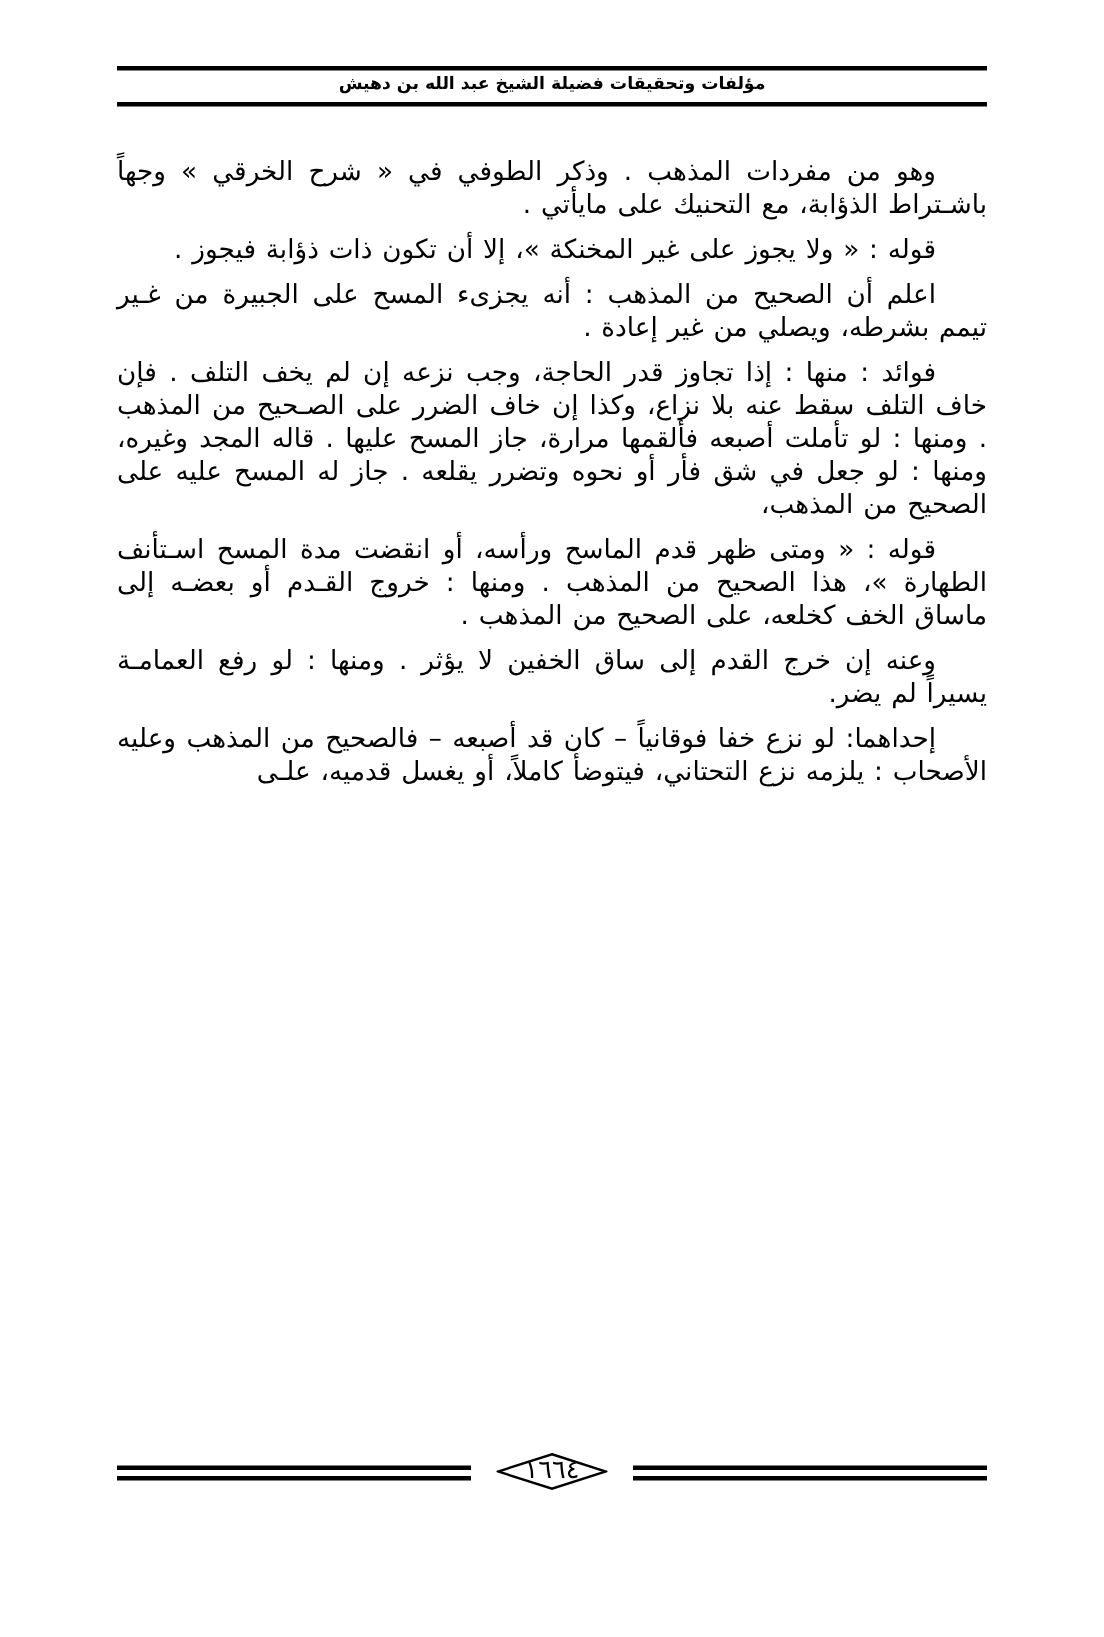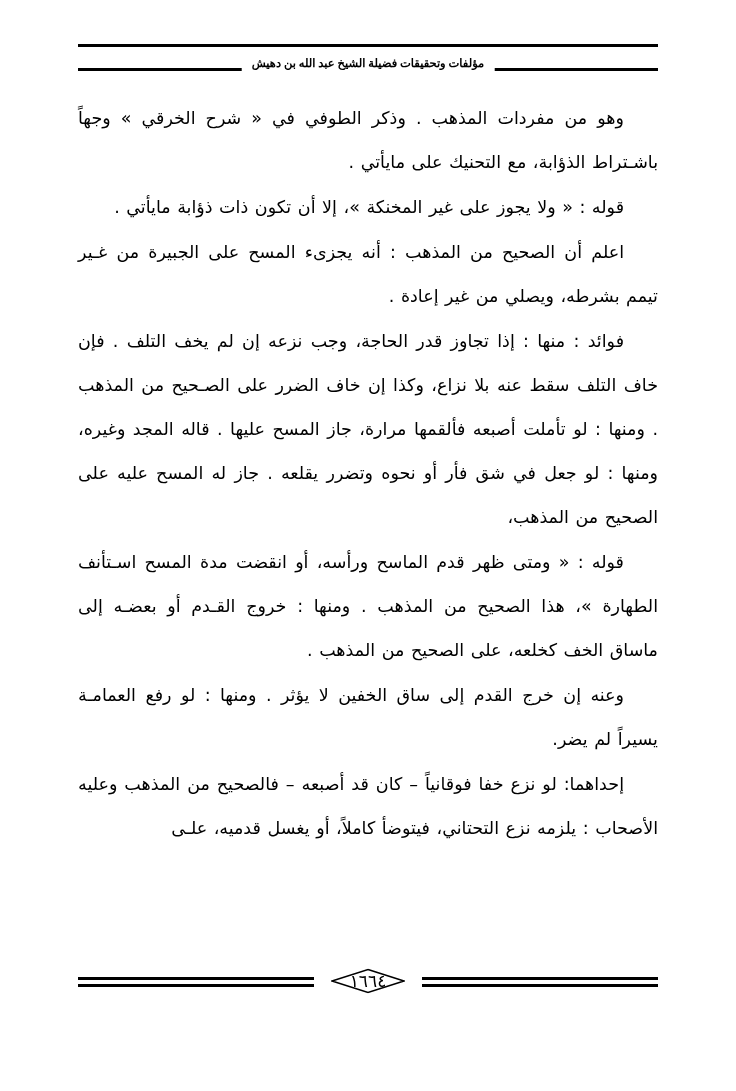--- a/index.html
+++ b/index.html
@@ -34,37 +34,36 @@
     background: #000;
   }
   .header-rule-top { top: 0; height: 3px; }
   .header-rule-bottom { top: 24px; height: 3px; }
   .header-title-wrap {
     position: absolute;
     top: 4px;
     left: 50%;
     transform: translateX(-50%);
     background: #ffffff;
-    padding: 8px 10px;
-    font-family: Liberation Serif, serif;
+    padding: 0 10px;
   }
 
   
   .content {
     position: absolute;
     top: 96px;
     left: 78px;
     width: 580px;
     direction: rtl;
     text-align: justify;
   }
   .para {
     font-size: 17.5px;
-    line-height: 44px;
-    margin: 0 0 1px 0;
+    line-height: 22px;
+    margin: 8px 0 1px 0;
     text-align: justify;
     text-justify: inter-word;
     word-spacing: 1px;
   }
   .para.indent {
     text-indent: 34px;
   }
 
   
   .footer {
@@ -119,21 +118,21 @@
   <div class="header">
     <div class="header-rule-top"></div>
     <div class="header-rule-bottom"></div>
     <div class="header-title-wrap">
       <div style="font-size:11.5px;font-weight:bold;white-space:nowrap;direction:rtl;">مؤلفات وتحقيقات فضيلة الشيخ عبد الله بن دهيش</div>
     </div>
   </div>
 
   <div class="content">
     <p class="para indent">وهو من مفردات المذهب . وذكر الطوفي في « شرح الخرقي » وجهاً باشـتراط الذؤابة، مع التحنيك على مايأتي .</p>
-    <p class="para indent">قوله : « ولا يجوز على غير المخنكة »، إلا أن تكون ذات ذؤابة مايأتي .</p>
+    <p class="para indent">قوله : « ولا يجوز على غير المخنكة »، إلا أن تكون ذات ذؤابة فيجوز .</p>
     <p class="para indent">اعلم أن الصحيح من المذهب : أنه يجزىء المسح على الجبيرة من غـير تيمم بشرطه، ويصلي من غير إعادة .</p>
     <p class="para indent">فوائد : منها : إذا تجاوز قدر الحاجة، وجب نزعه إن لم يخف التلف . فإن خاف التلف سقط عنه بلا نزاع، وكذا إن خاف الضرر على الصـحيح من المذهب . ومنها : لو تأملت أصبعه فألقمها مرارة، جاز المسح عليها . قاله المجد وغيره، ومنها : لو جعل في شق فأر أو نحوه وتضرر يقلعه . جاز له المسح عليه على الصحيح من المذهب،</p>
     <p class="para indent">قوله : « ومتى ظهر قدم الماسح ورأسه، أو انقضت مدة المسح اسـتأنف الطهارة »، هذا الصحيح من المذهب . ومنها : خروج القـدم أو بعضـه إلى ماساق الخف كخلعه، على الصحيح من المذهب .</p>
     <p class="para indent">وعنه إن خرج القدم إلى ساق الخفين لا يؤثر . ومنها : لو رفع العمامـة يسيراً لم يضر.</p>
     <p class="para indent">إحداهما: لو نزع خفا فوقانياً – كان قد أصبعه – فالصحيح من المذهب وعليه الأصحاب : يلزمه نزع التحتاني، فيتوضأ كاملاً، أو يغسل قدميه، علـى</p>
   </div>
 
   <div class="footer">
     <div class="footer-rule-top"></div>
     <div class="footer-rule-bottom"></div>

